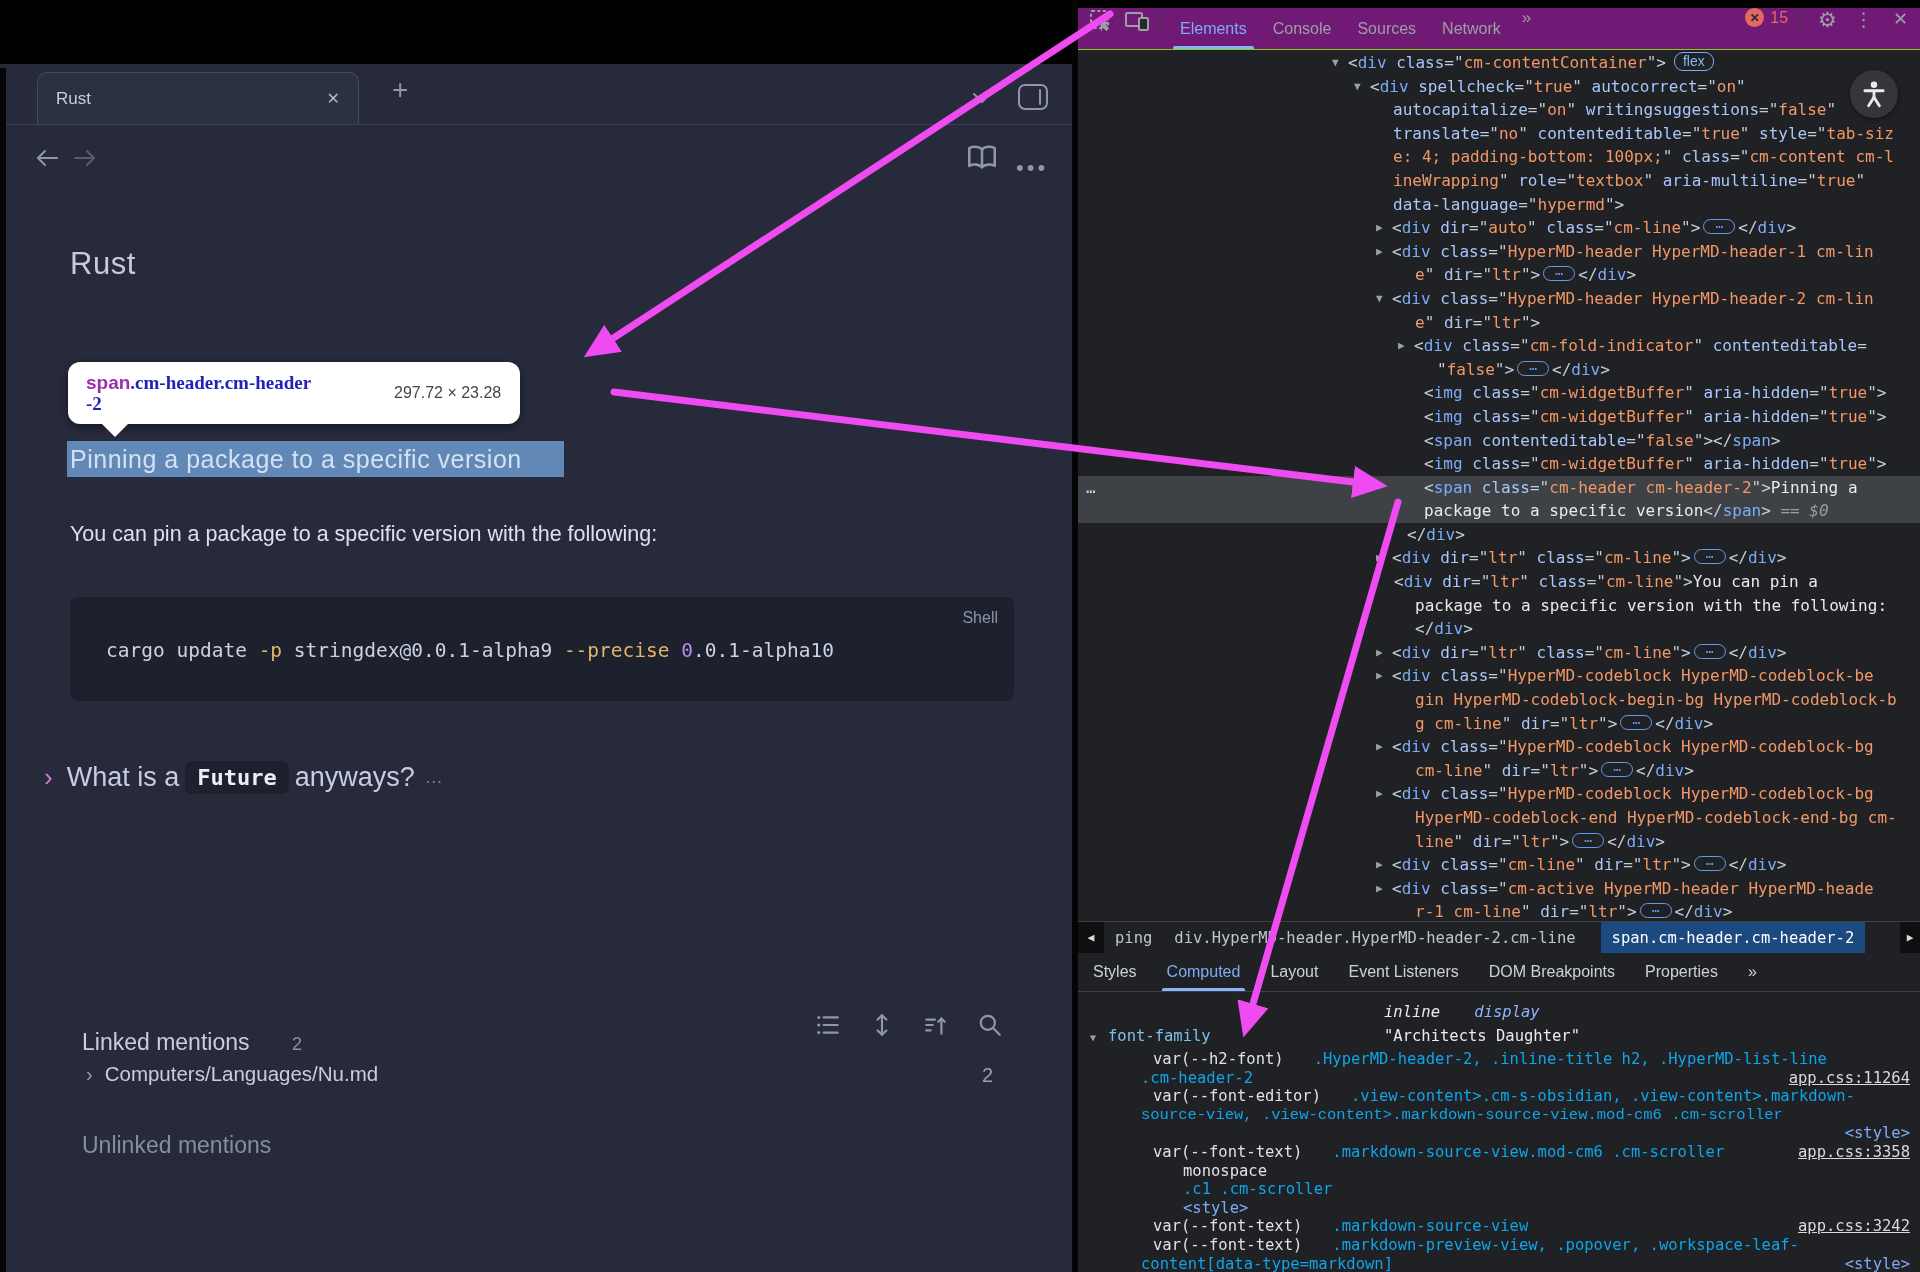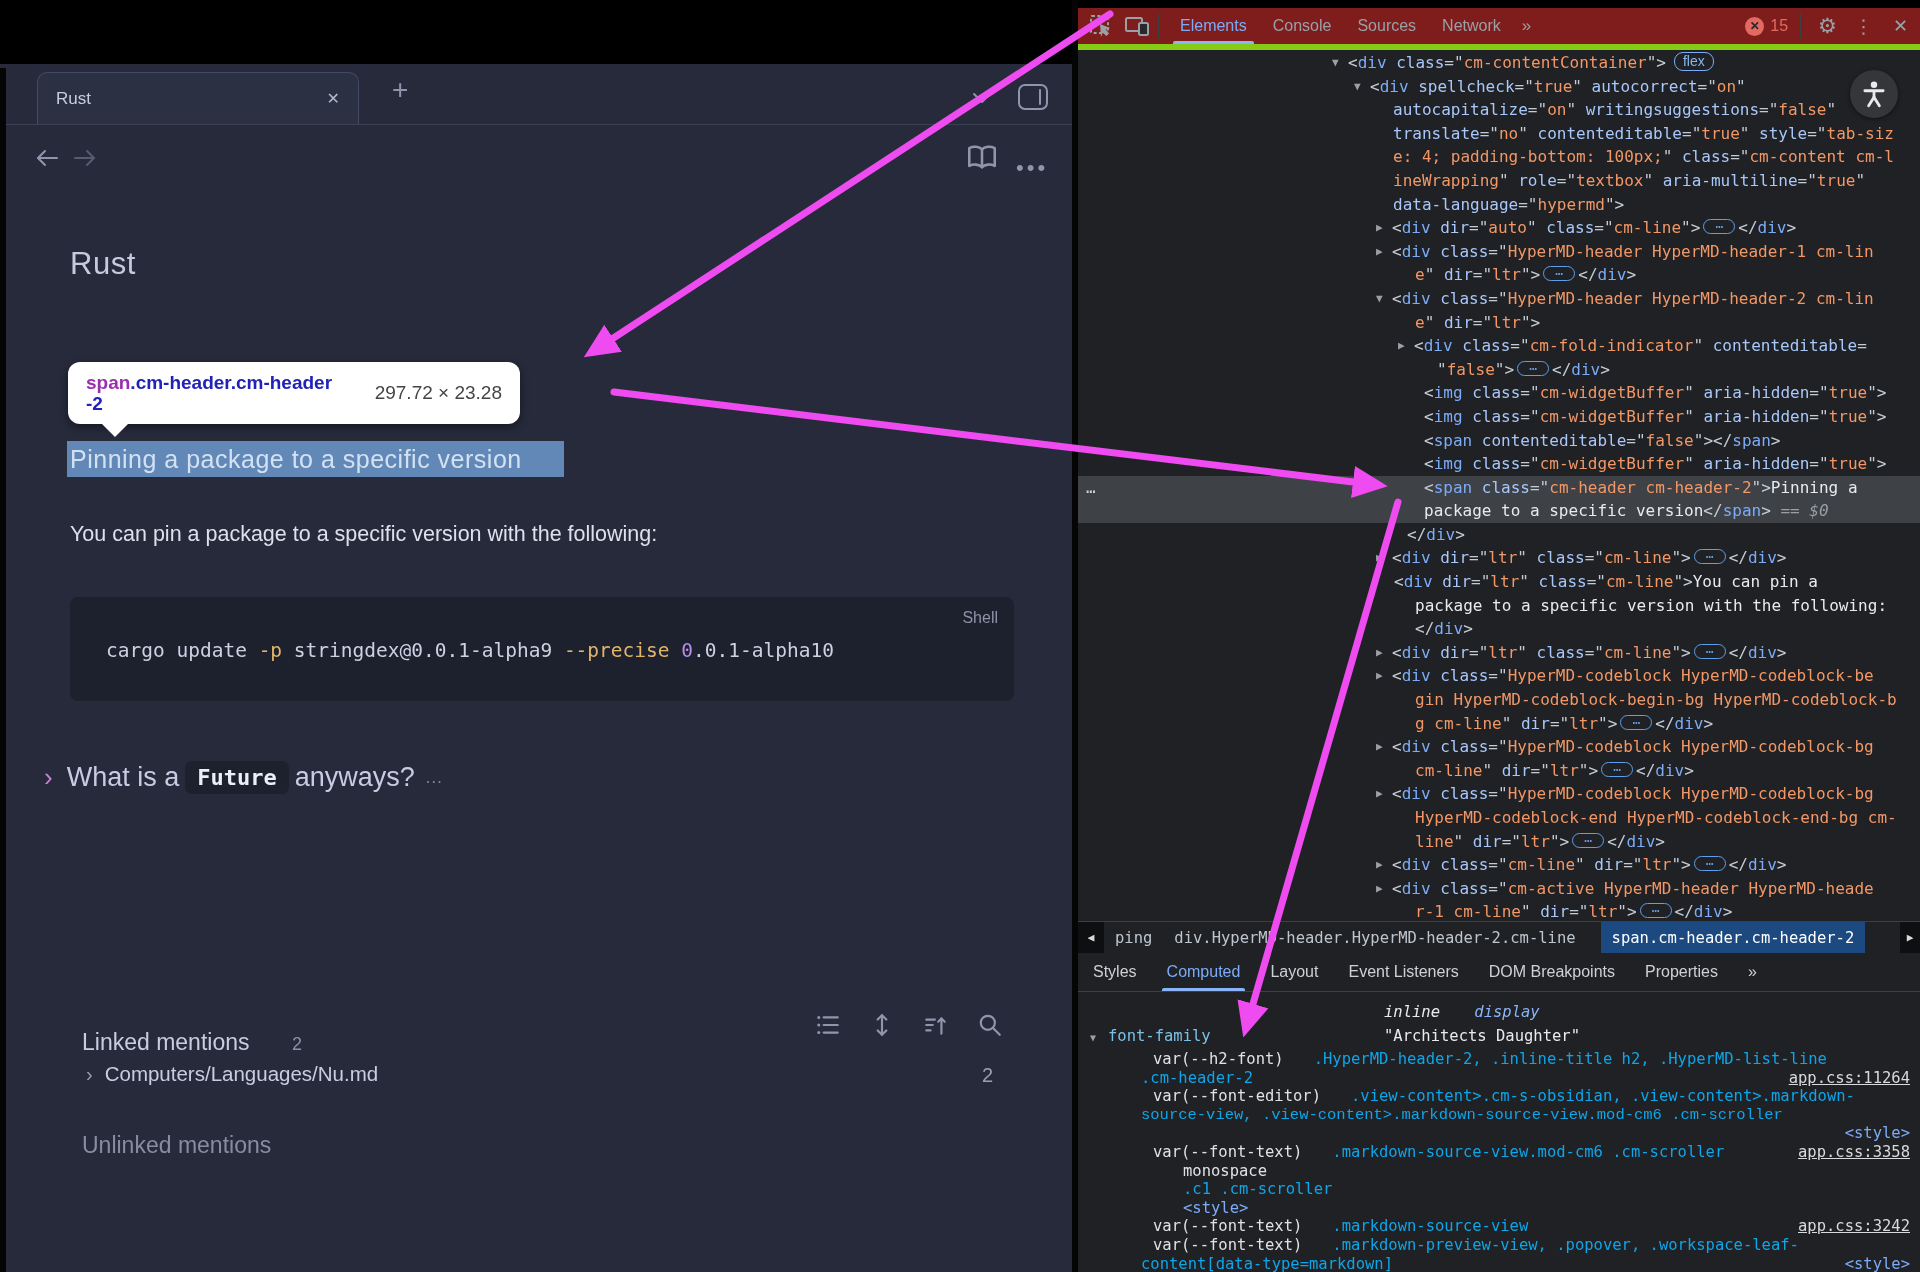--- a/index.html
+++ b/index.html
@@ -20,22 +20,22 @@
   .nav-back{position:absolute;left:34px;top:22px;}
   .nav-fwd{position:absolute;left:72px;top:22px;}
   .hdr-book{position:absolute;left:966px;top:18px;}
   .hdr-more{position:absolute;left:1016px;top:30px;color:#8f96ab;font-size:22px;letter-spacing:3px;}
   .note-title{position:absolute;left:70px;top:182px;font-size:31px;color:#c6cade;letter-spacing:.5px;}
   
   .tooltip{position:absolute;left:68px;top:298px;width:452px;height:62px;background:#fff;border-radius:12px;box-shadow:0 3px 10px rgba(0,0,0,.45);z-index:40;display:flex;align-items:center;padding:0 18px;box-sizing:border-box;}
   .tooltip:after{content:"";position:absolute;left:34px;bottom:-13px;border:13px solid transparent;border-top-color:#fff;border-bottom:none;}
   .tt-sel{width:300px;font-weight:bold;font-size:19px;line-height:21px;}
   .tt-tag{color:#9b2fae;}
-  .tt-cls{color:#2222b8;}
-  .tt-size{margin-left:8px;font-size:19px;color:#454545;white-space:nowrap;}
+  .tt-cls{color:#2222b8;font-family:Liberation Serif, serif;}
+  .tt-size{margin-left:8px;font-size:16px;color:#454545;white-space:nowrap;}
   
   .hl-heading{position:absolute;left:67px;top:377px;width:497px;height:36px;background:#6288b7;color:#d3e2f3;font-size:25px;line-height:36px;padding-left:3px;letter-spacing:.5px;box-sizing:border-box;}
   .para{position:absolute;left:70px;top:458px;font-size:21.5px;color:#dde1ec;}
   
   .codeblock{position:absolute;left:70px;top:533px;width:944px;height:104px;background:#1d212e;border-radius:8px;}
   .code-lang{position:absolute;right:16px;top:12px;font-size:16px;color:#8d93a8;}
   .code-line{position:absolute;left:36px;top:42px;font-family:"DejaVu Sans Mono",monospace;font-size:19.5px;white-space:pre;}
   .k-c{color:#ccd2e3;} .k-y{color:#e3b567;} .k-v{color:#b48ee8;}
   
   .fold-h{position:absolute;left:44px;top:697px;font-size:27px;color:#c7cbe4;display:flex;align-items:center;}
@@ -48,21 +48,21 @@
   .lm-icons{position:absolute;left:815px;top:948px;display:flex;gap:28px;}
   .lm-item{position:absolute;left:86px;top:998px;font-size:20.5px;color:#c9cde0;display:flex;align-items:center;}
   .lm-item .chev{color:#9aa0b4;font-size:20px;margin-right:12px;}
   .lm-item-count{position:absolute;left:982px;top:1000px;font-size:20px;color:#9aa0b2;}
   .um-title{position:absolute;left:82px;top:1068px;font-size:23px;color:#878da0;}
   .ic{stroke:#8f96ab;fill:none;stroke-width:2;stroke-linecap:round;stroke-linejoin:round;}
   .ic-dim{stroke:#565c70;}
 
   
   .right{position:absolute;left:1078px;top:8px;width:842px;height:1264px;background:#202124;color:#e8eaed;}
-  .dt-toolbar{position:absolute;left:0;top:0;right:0;height:42px;background:#7f1d1d;border-bottom:6px solid #84cc16;display:flex;align-items:center;box-sizing:border-box;}
+  .dt-toolbar{position:absolute;left:0;top:0;right:0;height:42px;background:#701a75;border-bottom:1px solid #84cc16;display:flex;align-items:flex-start;box-sizing:border-box;}
   .ticon{width:26px;height:26px;margin-left:10px;display:flex;align-items:center;justify-content:center;}
   .vsep{width:1px;height:26px;background:#3c4043;margin:0 8px;}
   .dt-tabs{display:flex;height:100%;align-items:stretch;}
   .dt-tab{display:flex;align-items:center;padding:0 13px;font-size:16px;color:#9aa0a6;position:relative;}
   .dt-tab.active{color:#7cacf8;}
   .dt-tab.active:after{content:"";position:absolute;left:6px;right:6px;bottom:0;height:3px;background:#8ab4f8;border-radius:2px 2px 0 0;}
   .dt-more{color:#9aa0a6;font-size:17px;padding:0 8px;}
   .tb-spacer{flex:1;}
   .err{display:flex;align-items:center;gap:6px;color:#e46962;font-size:16px;margin-right:4px;}
   .err-dot{width:19px;height:19px;border-radius:50%;background:#e46962;color:#28292c;font-size:12px;font-weight:bold;display:flex;align-items:center;justify-content:center;}

